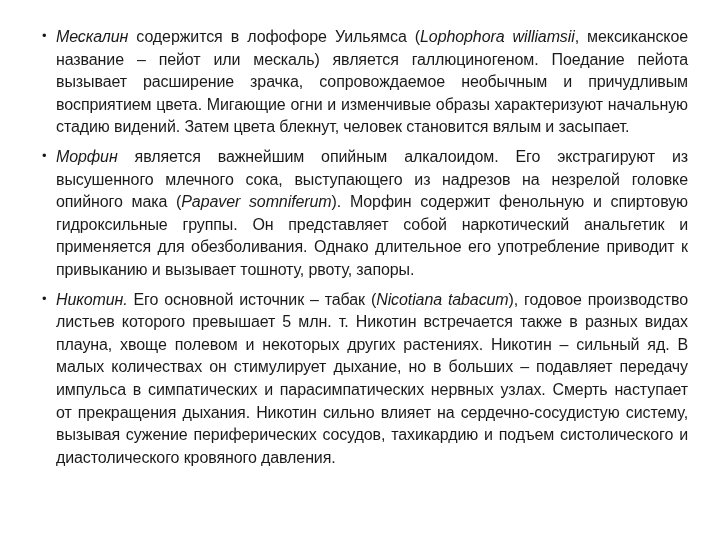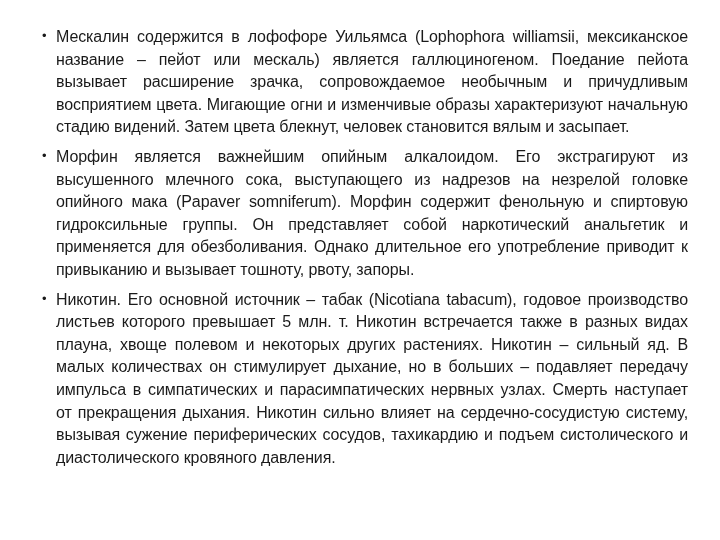--- a/index.html
+++ b/index.html
@@ -37,21 +37,21 @@
   }
   li.bullet-item .bullet {
     position: absolute;
     left: 0;
     top: -1px;
     font-size: 13px;
     line-height: 22.6px;
     color: #1a1a1a;
   }
   .seg { font-style: normal; }
-  .seg.italic { }
+  .seg.italic { font-style: italic; }
 </style>
 </head>
 <body>
 
 <div class="slide" style="background: rgb(255, 255, 255); color: rgb(26, 26, 26);">
   <ul class="bullets" id="bullet-list">
       <li class="bullet-item"><span class="bullet">•</span><span><span class="seg italic">Мескалин</span><span class="seg"> содержится в лофофоре Уильямса (</span><span class="seg italic">Lophophora williamsii</span><span class="seg">, мексиканское название – пейот или мескаль) является галлюциногеном. Поедание пейота вызывает расширение зрачка, сопровождаемое необычным и причудливым восприятием цвета. Мигающие огни и изменчивые образы характеризуют начальную стадию видений. Затем цвета блекнут, человек становится вялым и засыпает.</span></span></li>
       <li class="bullet-item"><span class="bullet">•</span><span><span class="seg italic">Морфин</span><span class="seg"> является важнейшим опийным алкалоидом. Его экстрагируют из высушенного млечного сока, выступающего из надрезов на незрелой головке опийного мака (</span><span class="seg italic">Papaver somniferum</span><span class="seg">). Морфин содержит фенольную и спиртовую гидроксильные группы. Он представляет собой наркотический анальгетик и применяется для обезболивания. Однако длительное его употребление приводит к привыканию и вызывает тошноту, рвоту, запоры.</span></span></li>
       <li class="bullet-item"><span class="bullet">•</span><span><span class="seg italic">Никотин.</span><span class="seg"> Его основной источник – табак (</span><span class="seg italic">Nicotiana tabacum</span><span class="seg">), годовое производство листьев которого превышает 5 млн. т. Никотин встречается также в разных видах плауна, хвоще полевом и некоторых других растениях. Никотин – сильный яд. В малых количествах он стимулирует дыхание, но в больших – подавляет передачу импульса в симпатических и парасимпатических нервных узлах. Смерть наступает от прекращения дыхания. Никотин сильно влияет на сердечно-сосудистую систему, вызывая сужение периферических сосудов, тахикардию и подъем систолического и диастолического кровяного давления.</span></span></li>
     </ul>

